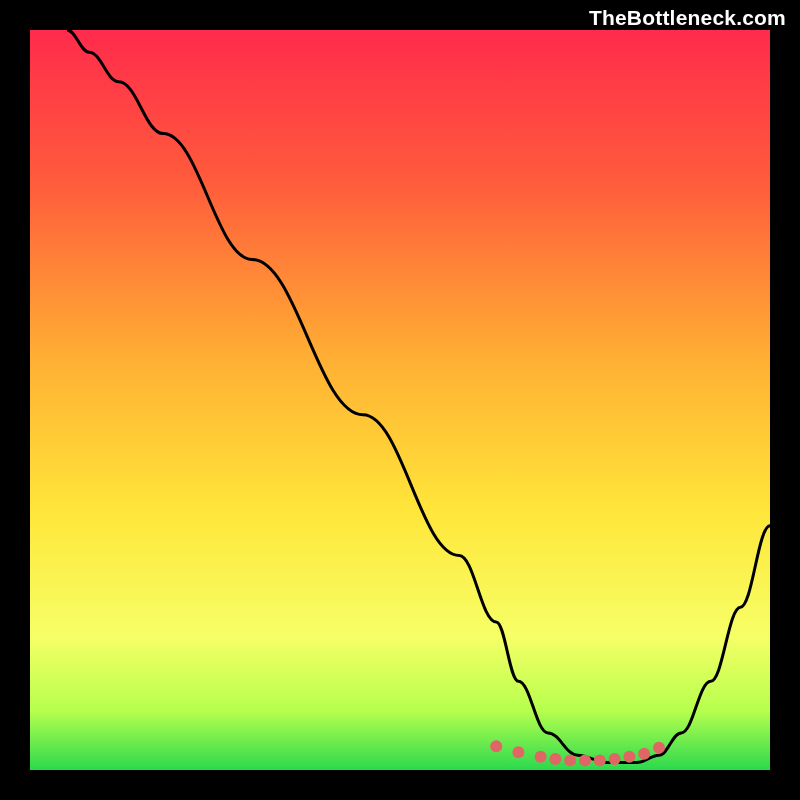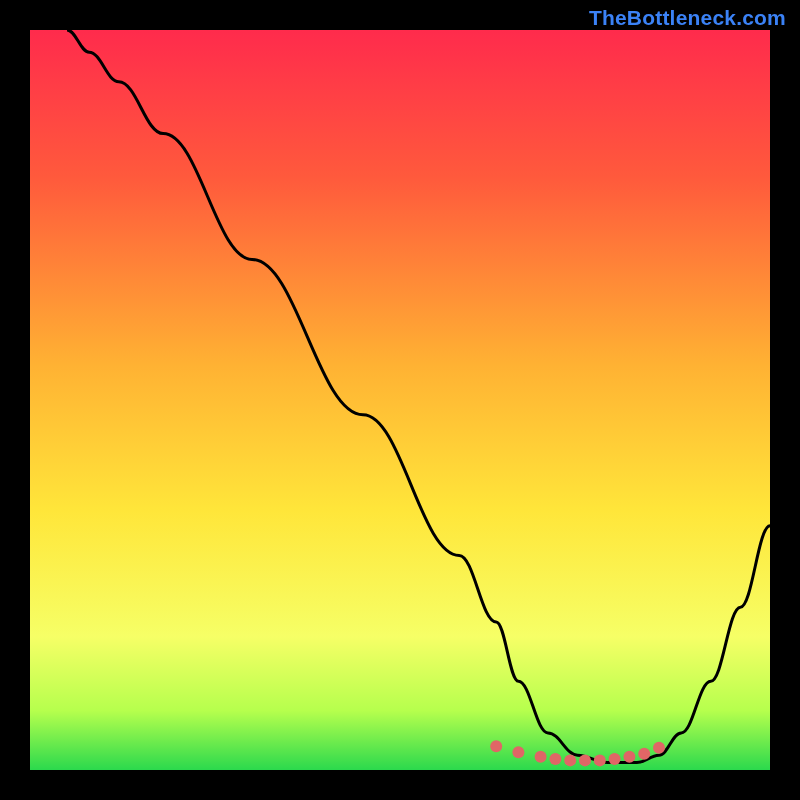--- a/index.html
+++ b/index.html
@@ -25,21 +25,21 @@
     width: 740px;
     height: 740px;
   }
   .watermark {
     position: absolute;
     top: 6px;
     right: 14px;
     font-family: Arial, Helvetica, sans-serif;
     font-size: 21px;
     font-weight: 600;
-    color: #3b82f6;
+    color: #ffffff;
     letter-spacing: 0.2px;
   }
   svg { display: block; }
 </style>
 </head>
 <body>
 
 <div class="frame">
   <div class="watermark">TheBottleneck.com</div>
   <div class="plot">

